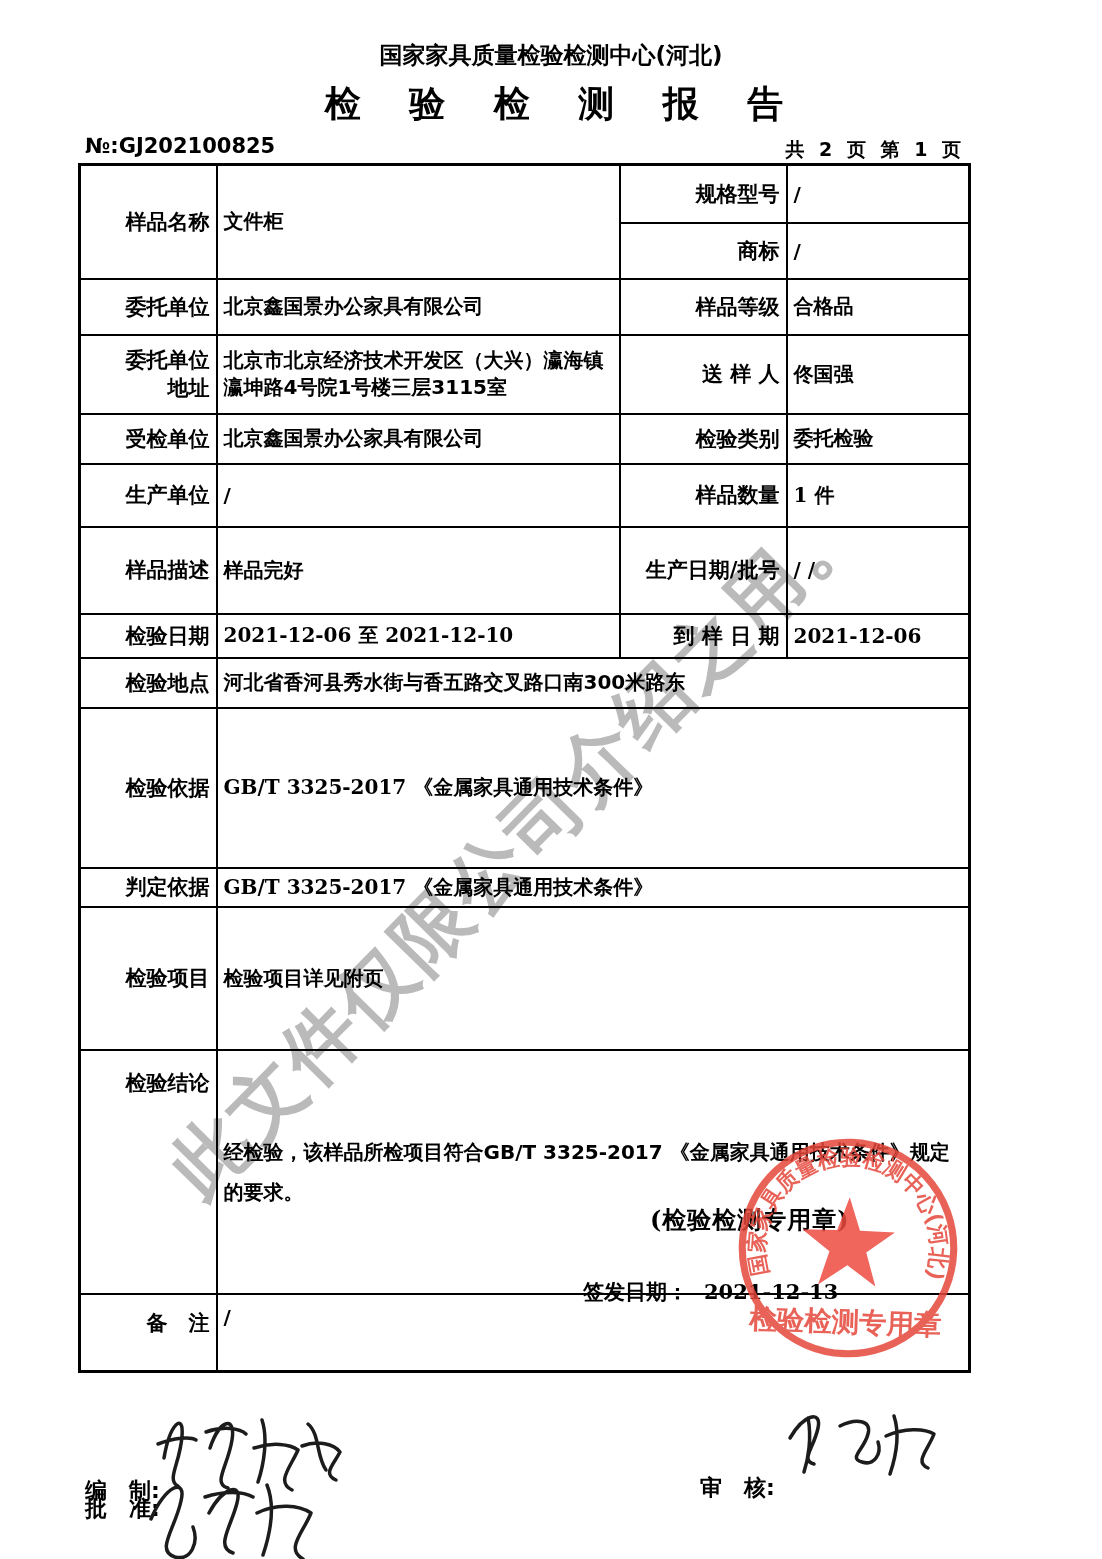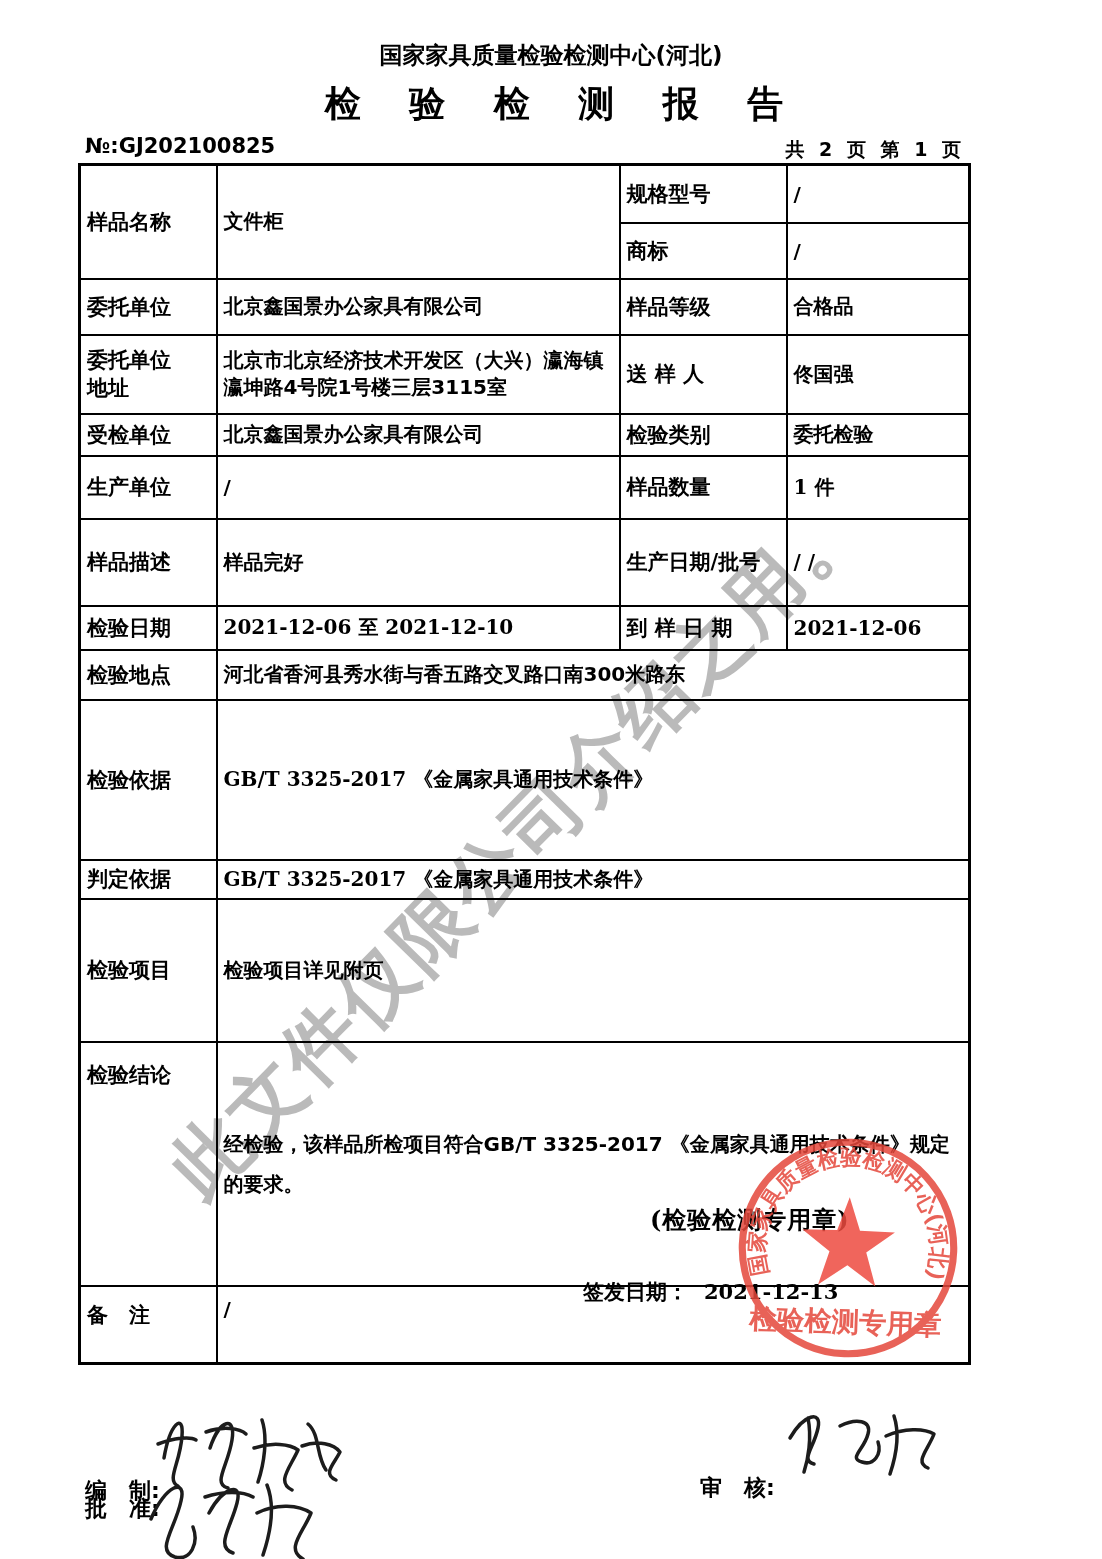--- a/index.html
+++ b/index.html
@@ -21,21 +21,21 @@
   .hdr-title{position:absolute;top:80px;left:12px;width:100%;text-align:center;
     font-size:36px;font-weight:700;letter-spacing:18px;z-index:2;}
   .report-no{position:absolute;left:85px;top:134px;font-size:21px;font-weight:700;z-index:2;}
   .page-info{position:absolute;right:137px;top:137px;font-size:19px;font-weight:700;
     letter-spacing:4px;z-index:2;}
   
   .report-table{position:absolute;left:78px;top:163px;width:890px;z-index:2;
     border-collapse:collapse;table-layout:fixed;border:3px solid #000;}
   .report-table td{border:2px solid #000;font-weight:700;vertical-align:middle;
     background:transparent;padding:2px 6px;}
-  .lbl{text-align:left;font-size:21px;white-space:pre-line;padding:2px 2px;}
+  .lbl{text-align:right;font-size:21px;white-space:pre-line;padding:2px 2px;}
   .val{text-align:left;font-size:20px;padding-left:9px;}
   .val-serif{font-family:"DejaVu Serif","Liberation Serif",serif;}
   .conclusion-cell{vertical-align:top;padding-top:32px;line-height:2.0;position:relative;margin-top:20px;}
   
   .seal-note{position:absolute;left:650px;top:1204px;font-size:24px;font-weight:700;
     z-index:5;font-family:"DejaVu Serif","Liberation Serif",serif;letter-spacing:1px;}
   .issue-line{position:absolute;left:583px;top:1278px;font-size:21px;font-weight:700;z-index:5;}
   .issue-line .date{margin-left:16px;}
   .stamp{position:absolute;left:726px;top:1126px;width:244px;height:244px;z-index:6;
     opacity:.85;transform:rotate(2deg);pointer-events:none;}
@@ -83,21 +83,21 @@
       <td class="lbl">样品等级</td>
       <td class="val">合格品</td>
     </tr>
     <tr style="height:79px">
       <td class="lbl">委托单位
 地址</td>
       <td class="val">北京市北京经济技术开发区（大兴）瀛海镇瀛坤路4号院1号楼三层3115室</td>
       <td class="lbl">送 样 人</td>
       <td class="val">佟国强</td>
     </tr>
-    <tr style="height:42px">
+    <tr style="height:50px">
       <td class="lbl">受检单位</td>
       <td class="val">北京鑫国景办公家具有限公司</td>
       <td class="lbl">检验类别</td>
       <td class="val">委托检验</td>
     </tr>
     <tr style="height:63px">
       <td class="lbl">生产单位</td>
       <td class="val">/</td>
       <td class="lbl">样品数量</td>
       <td class="val val-serif">1 件</td>

